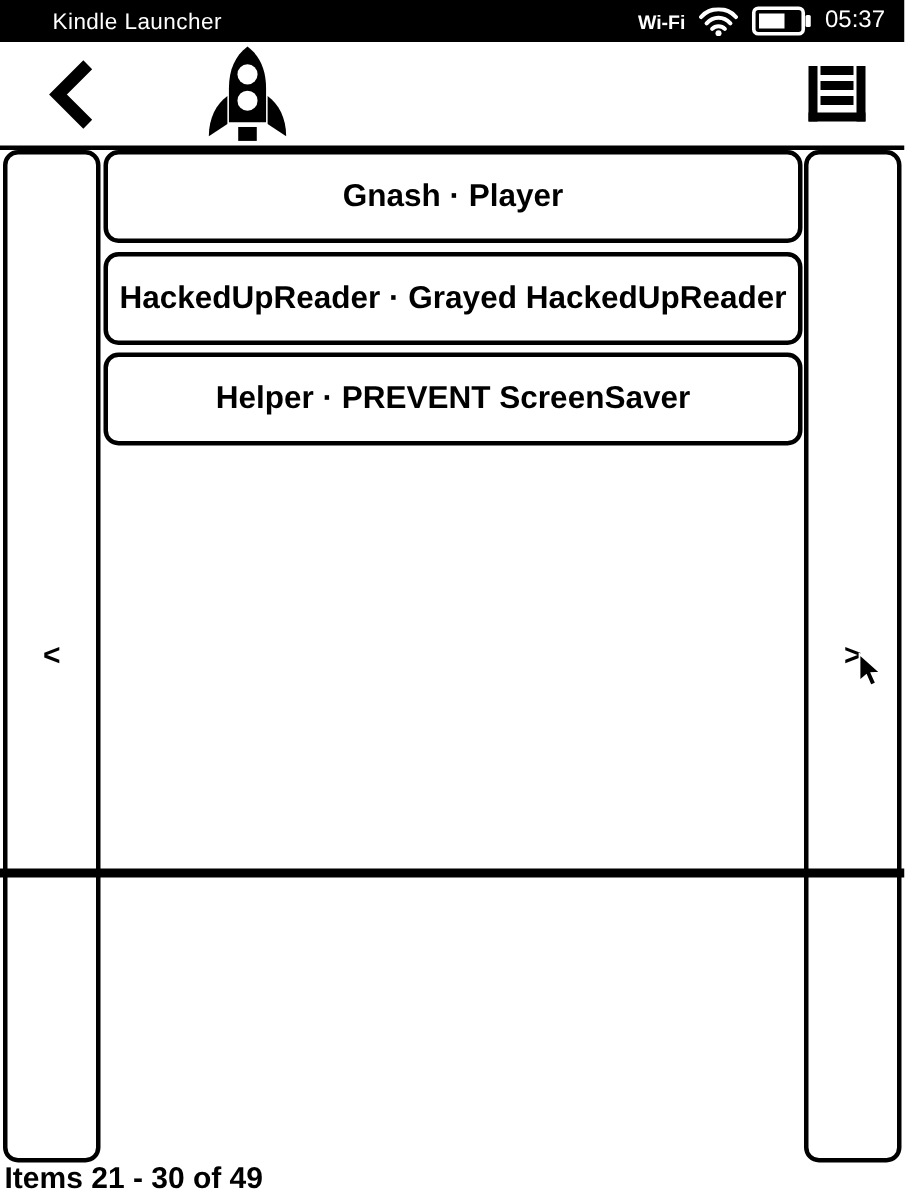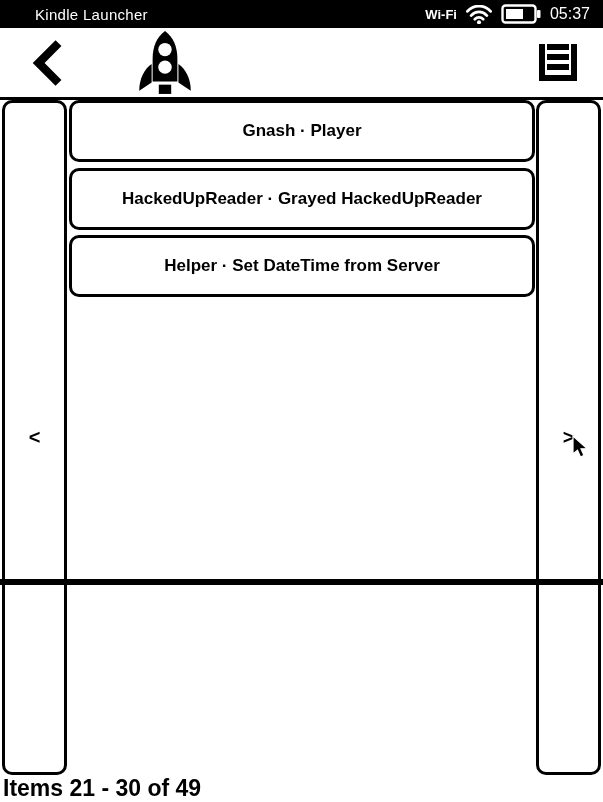--- a/index.html
+++ b/index.html
@@ -37,27 +37,27 @@
     font-weight:bold; font-size:20px; cursor:pointer;
   }
   .rail-left  { left:2px; }
   .rail-right { left:536px; }
 
   .btn-col { position:absolute; left:69px; top:100px; width:466px; }
   .item-btn {
     height:62px; margin-bottom:5.5px;
     border:3px solid #000; border-radius:10px; background:#fff;
     display:flex; align-items:center; justify-content:center;
-    font-weight:bold; font-size:17px; text-align:left; cursor:pointer;
+    font-weight:bold; font-size:21px; text-align:left; cursor:pointer;
   }
 
   .cursor-svg { position:absolute; left:33px; top:332px; }
 
   
-  .range-status { position:absolute; left:3px; top:775px; font-weight:bold; font-size:23px; }
+  .range-status { position:absolute; left:3px; top:775px; font-weight:bold; font-size:20px; }
   .bottom-bar { position:absolute; left:0; bottom:0; width:603px; height:6px; background:#000; }
 </style>
 </head>
 <body>
 
 <div class="screen">
 
   <div class="statusbar">
     <span class="title">Kindle Launcher</span>
     <span class="right">
@@ -104,23 +104,23 @@
 
   <div class="btn-col">
 
       <div class="item-btn">Gnash · Player</div>
 
 
       <div class="item-btn">HackedUpReader · Grayed HackedUpReader</div>
 
 
 
+      <div class="item-btn">Helper · PREVENT ScreenSaver</div>
 
 
-      <div class="item-btn">Helper · Set DateTime from Server</div>
 
 
     </div>
 
   <div class="rail rail-right">
     <span>&gt;</span>
     <svg class="cursor-svg" width="17" height="24" viewBox="0 0 17 24">
       <path d="M1 1 L1 19 L5.5 15.2 L8.5 22 L12 20.4 L9 13.8 L15 13.5 Z" fill="#000" stroke="#fff" stroke-width="1.2"></path>
     </svg>
   </div>

